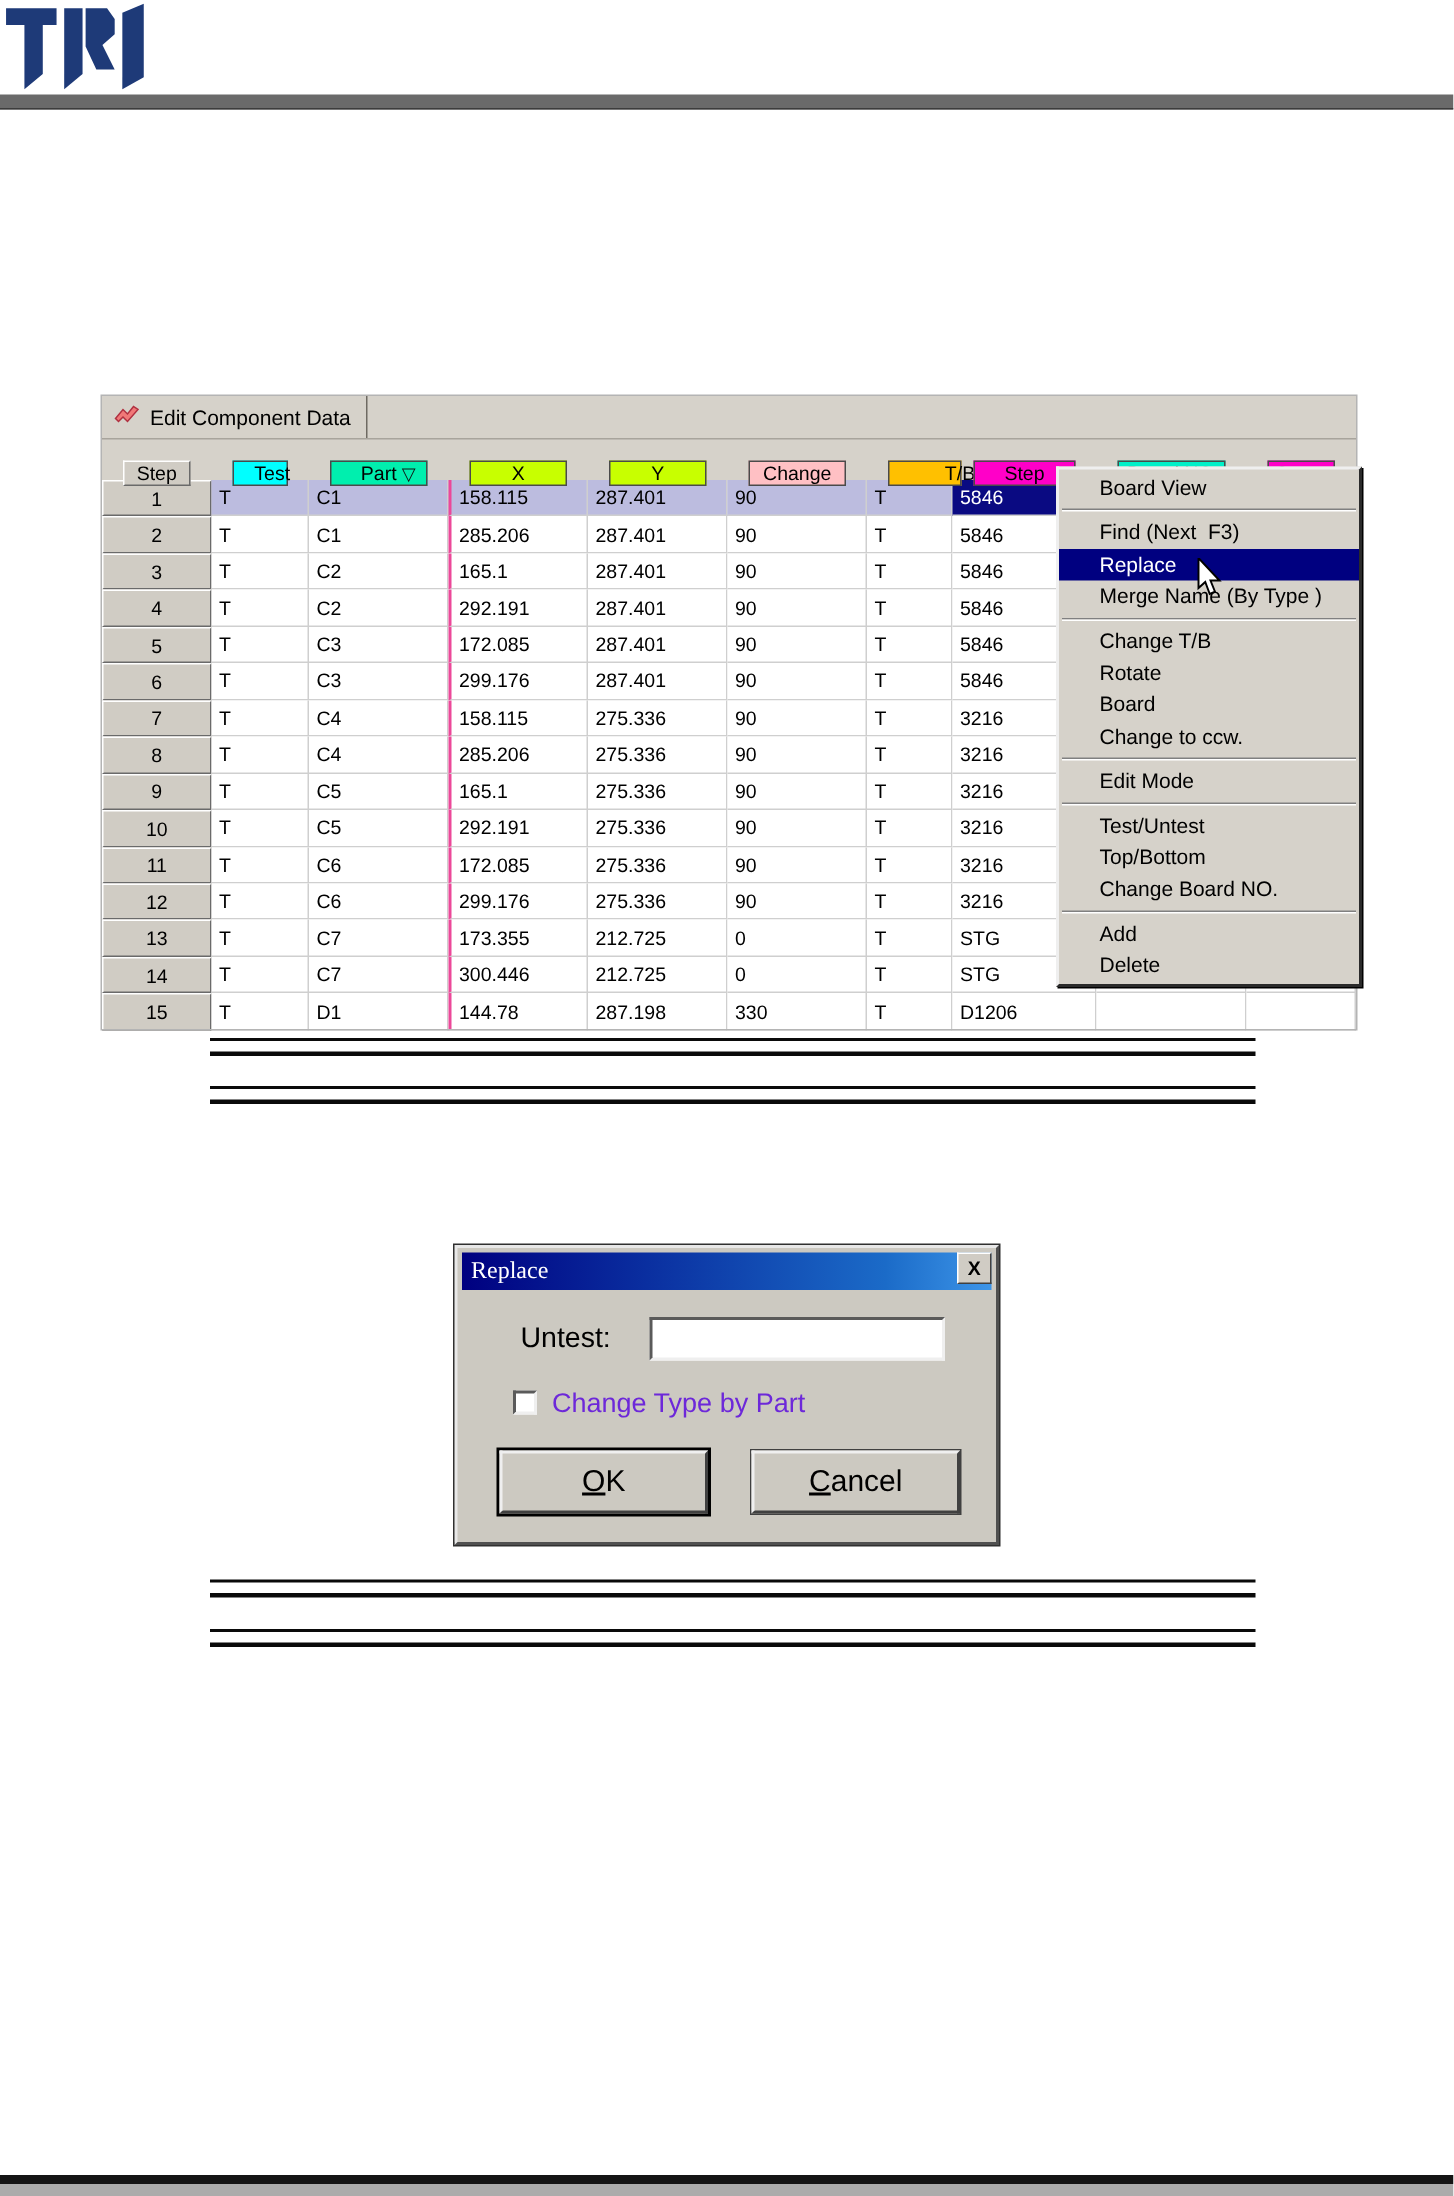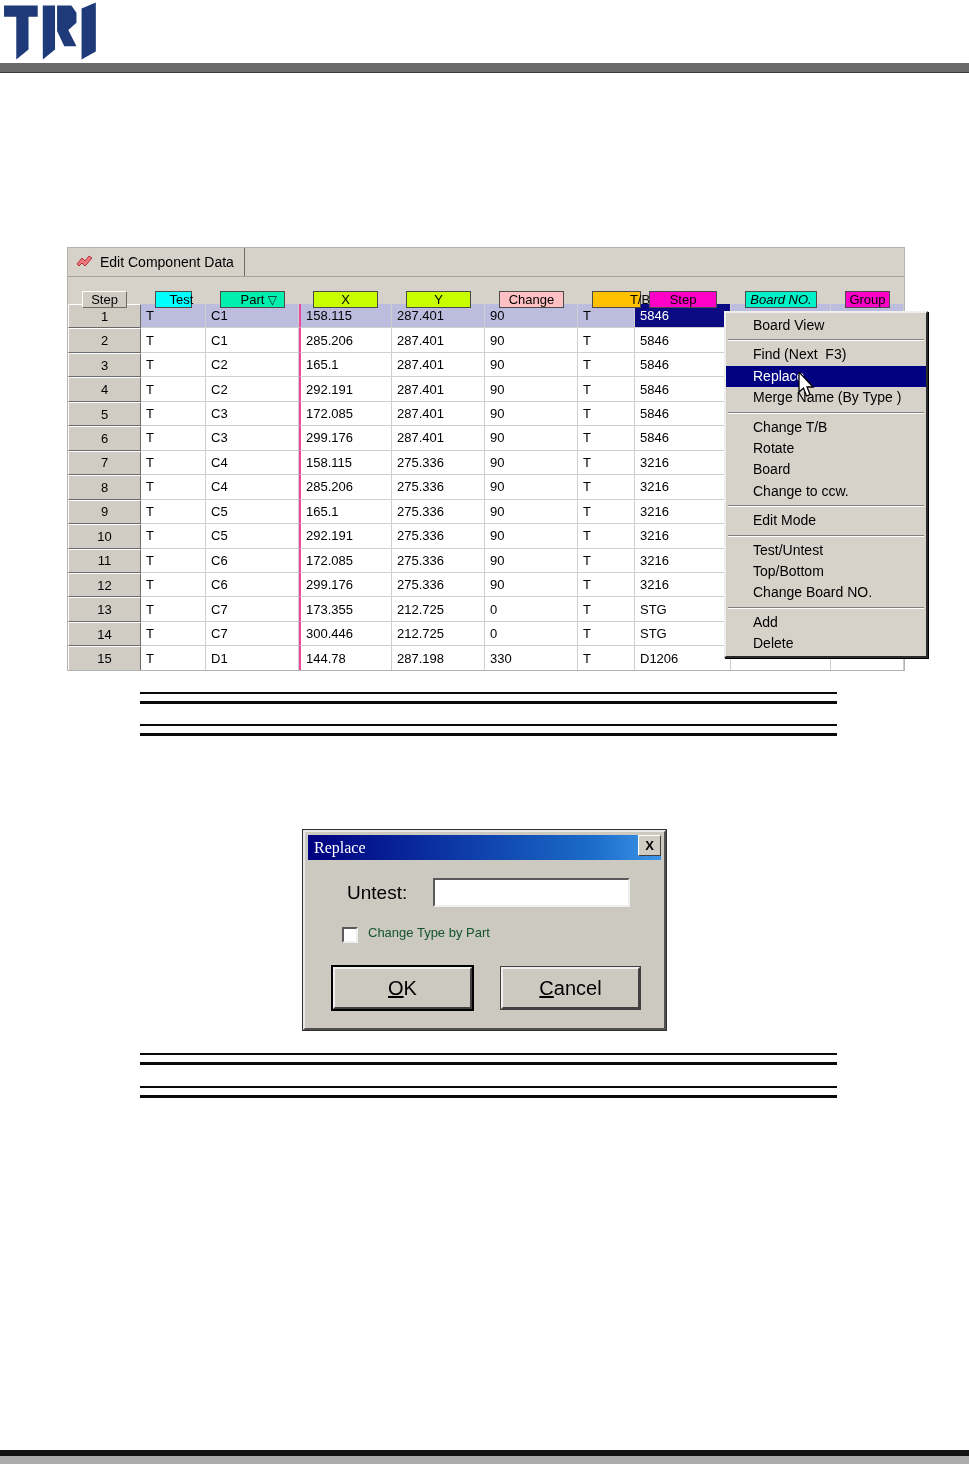--- a/index.html
+++ b/index.html
@@ -10,42 +10,42 @@
   
   .logo{position:absolute;left:2px;top:0;width:102px;height:60px;}
   .top-rule{position:absolute;left:0;top:63px;width:969px;height:9px;background:#6a6a6a;border-bottom:1px solid #3c3c3c;}
   .double-rule{position:absolute;left:140px;width:697px;height:7px;
     border-top:2px solid #0a0a0a;border-bottom:3px solid #0a0a0a;}
   .rule-a1{top:692px;} .rule-a2{top:724px;} .rule-b1{top:1053px;} .rule-b2{top:1086px;}
   .bottom-black{position:absolute;left:0;top:1450px;width:969px;height:6px;background:#141414;}
   .bottom-gray{position:absolute;left:0;top:1456px;width:969px;height:8px;background:#ababab;}
 
   
-  .panel{position:absolute;left:68px;top:248px;width:836px;height:422px;background:#737373;outline:1px solid #b4b4b4;}
+  .panel{position:absolute;left:68px;top:264px;width:836px;height:422px;background:#737373;outline:1px solid #b4b4b4;}
   .tabrow{height:28px;background:#d6d2ca;display:flex;align-items:stretch;border-bottom:1px solid #a8a49c;}
   .tab{display:flex;align-items:center;gap:7px;padding:0 10px 0 8px;border-right:1px solid #6e6a62;}
   .tab-label{font-size:14px;color:#000;}
   .cols{display:grid;grid-template-columns:73px 65px 93px 93px 93px 93px 57px 96px 100px 73px;}
   .hrow{height:27px;background:#d6d2ca;}
   .hcell{position:relative;margin:14px;border:1px solid #4a4a4a;display:flex;align-items:center;justify-content:center;
     font-size:13px;color:#000;box-sizing:border-box;}
   .hcell.step{background:#d0ccc4;border-color:#ffffff #6a6a6a #6a6a6a #ffffff;}
   .filter-glyph{position:absolute;right:7px;top:50%;transform:translateY(-50%);font-size:12px;color:#111;}
   .tbody{height:367px;background:#ffffff;}
   .trow{height:24.466px;box-sizing:border-box;}
   .tcell{box-sizing:border-box;display:flex;align-items:center;padding-left:5px;font-size:13px;color:#000;
     border-right:1px solid #cfcfcf;border-bottom:1px solid #cfcfcf;background:#ffffff;overflow:hidden;}
   .tcell.c-step{justify-content:center;padding-left:0;background:#d0ccc4;
     border:1px solid;border-color:#ffffff #6a6a6a #6a6a6a #ffffff;}
   .trow.hl .tcell:not(.c-step){background:#bcbcdf;}
   .tcell.c-x{border-left:2px solid #ec4899;}
   .tcell.sel{background:#0a0a82 !important;color:#ffffff;}
 
   
-  .menu{position:absolute;left:724px;top:311px;width:200px;background:#d6d2ca;
+  .menu{position:absolute;left:704px;top:311px;width:200px;background:#d6d2ca;
     border:2px solid;border-color:#efefef #2a2a2a #2a2a2a #efefef;box-shadow:1px 1px 0 #000;padding:2px 0;}
   .menu-item{height:21.4px;line-height:21.4px;padding-left:27px;font-size:14px;color:#000;white-space:pre;}
   .menu-item.hl{background:#000080;color:#ffffff;}
   .menu-sep{height:0;border-top:1px solid #808080;border-bottom:1px solid #ffffff;margin:3px 2px;}
   .cursor{position:absolute;left:798px;top:372px;width:18px;height:26px;}
 
   
   .dialog{position:absolute;left:303px;top:830px;width:363px;height:200px;background:#ccc9c1;
     border:2px solid;border-color:#e8e8e8 #505050 #505050 #e8e8e8;outline:1px solid #303030;box-sizing:border-box;}
   .titlebar{position:absolute;left:3px;top:3px;right:3px;height:25px;
@@ -53,21 +53,21 @@
     display:flex;align-items:center;}
   .title-text{color:#ffffff;font-family:"Liberation Serif", serif;font-size:16px;padding-left:6px;}
   .close-btn{position:absolute;right:3px;top:3px;width:21px;height:19px;background:#d0ccc4;
     border:1px solid;border-color:#ffffff #404040 #404040 #ffffff;
     display:flex;align-items:center;justify-content:center;font-size:13px;font-weight:bold;color:#000;}
   .dlg-label{position:absolute;left:42px;top:50px;font-size:19px;color:#000;}
   .dlg-input{position:absolute;left:128px;top:46px;width:197px;height:29px;background:#ffffff;box-sizing:border-box;
     border:2px solid;border-color:#5a5a5a #efefef #efefef #5a5a5a;font-size:17px;padding:0 4px;font-family:"Liberation Sans", sans-serif;}
   .dlg-check{position:absolute;left:37px;top:95px;width:16px;height:16px;background:#ffffff;box-sizing:border-box;
     border:2px solid;border-color:#5a5a5a #efefef #efefef #5a5a5a;}
-  .dlg-checklabel{position:absolute;left:63px;top:93px;font-size:13px;color:#14532d;}
+  .dlg-checklabel{position:absolute;left:63px;top:93px;font-size:18px;color:#6d28d9;}
   .dlg-btn{position:absolute;top:135px;width:139px;height:42px;background:#ccc9c1;box-sizing:border-box;
     border:2px solid;border-color:#efefef #404040 #404040 #efefef;
     display:flex;align-items:center;justify-content:center;font-size:20px;color:#000;}
   .dlg-ok{left:28px;box-shadow:0 0 0 2px #000;}
   .dlg-cancel{left:196px;box-shadow:0 0 0 1px #404040;}
 </style>
 </head>
 <body>
 
 <div class="logo">

